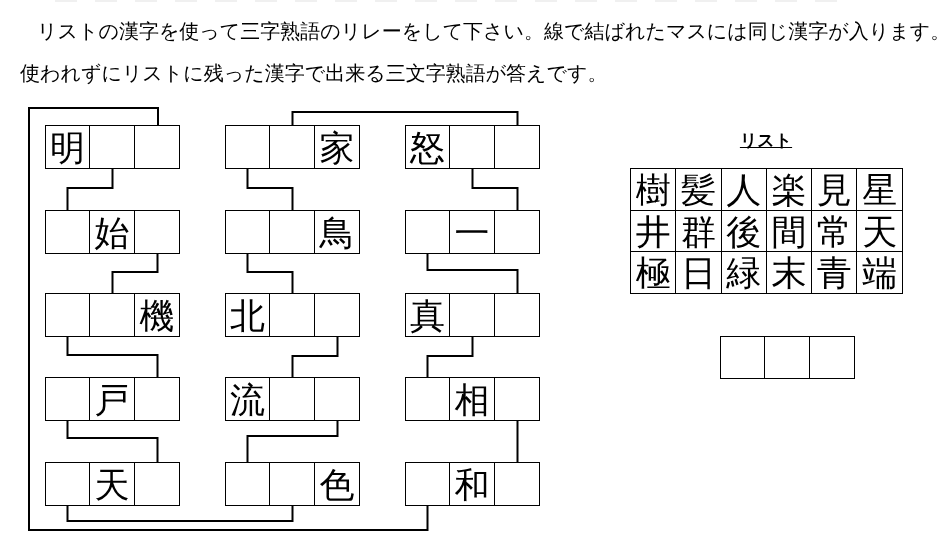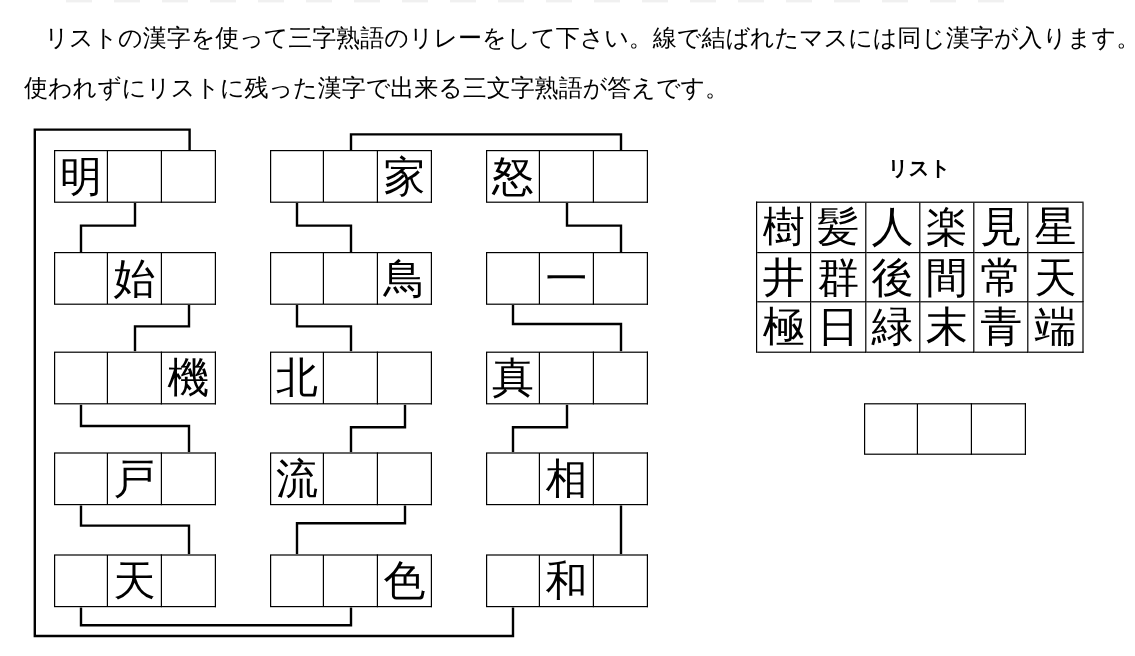--- a/index.html
+++ b/index.html
@@ -20,21 +20,21 @@
   #connector-svg { position:absolute; left:0; top:0; width:946px; height:547px; }
   .pbox { position:absolute; display:flex; background:#ffffff; }
   .pcell {
     width:45px; height:44px; box-sizing:border-box; border:1.5px solid #000;
     display:flex; align-items:center; justify-content:center;
     font-size:35px; line-height:1; background:#ffffff;
   }
   .pcell:not(:first-child) { border-left:0; }
   .list-title {
     position:absolute; left:630px; top:129px; width:272px; text-align:center;
-    font-size:17px; font-weight:bold;
+    font-size:17px; font-weight:bold;text-decoration:underline;
   }
   #kanji-list {
     position:absolute; left:630px; top:168px;
     display:grid; grid-template-columns:repeat(6,45.3px); grid-auto-rows:41.7px;
     border-top:1.5px solid #000; border-left:1.5px solid #000; background:#fff;
   }
   .lcell {
     border-right:1.5px solid #000; border-bottom:1.5px solid #000;
     display:flex; align-items:center; justify-content:center;
     font-size:35px; line-height:1;

